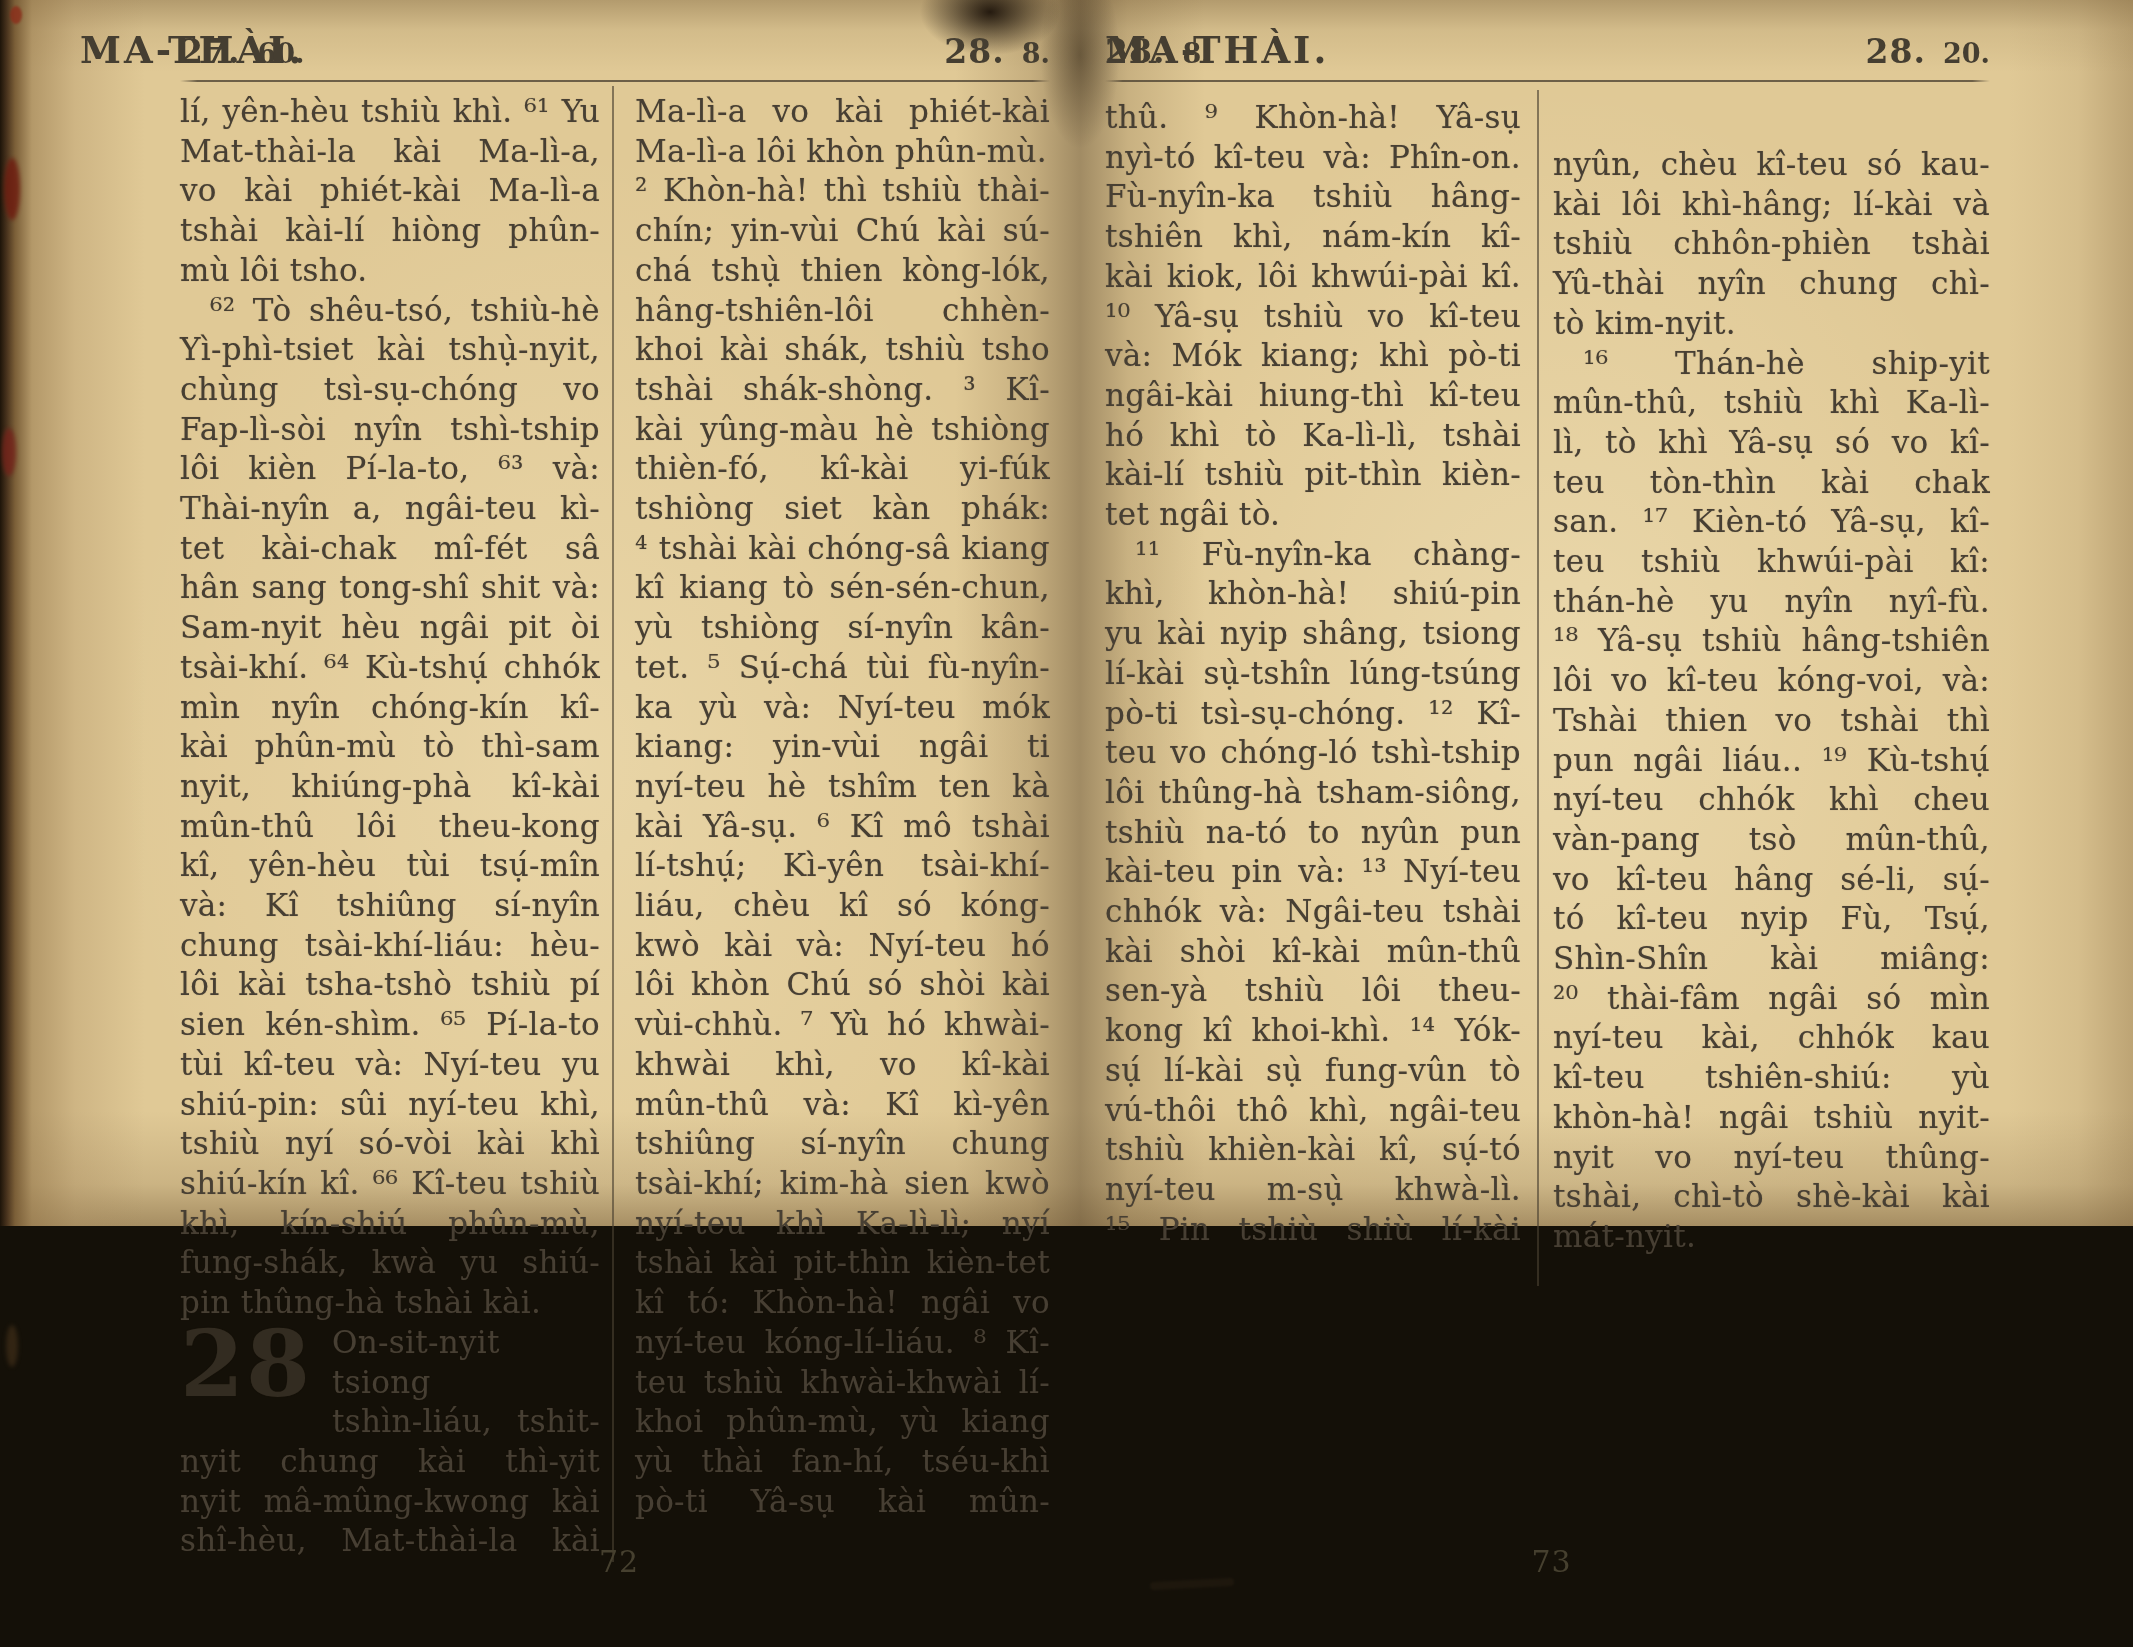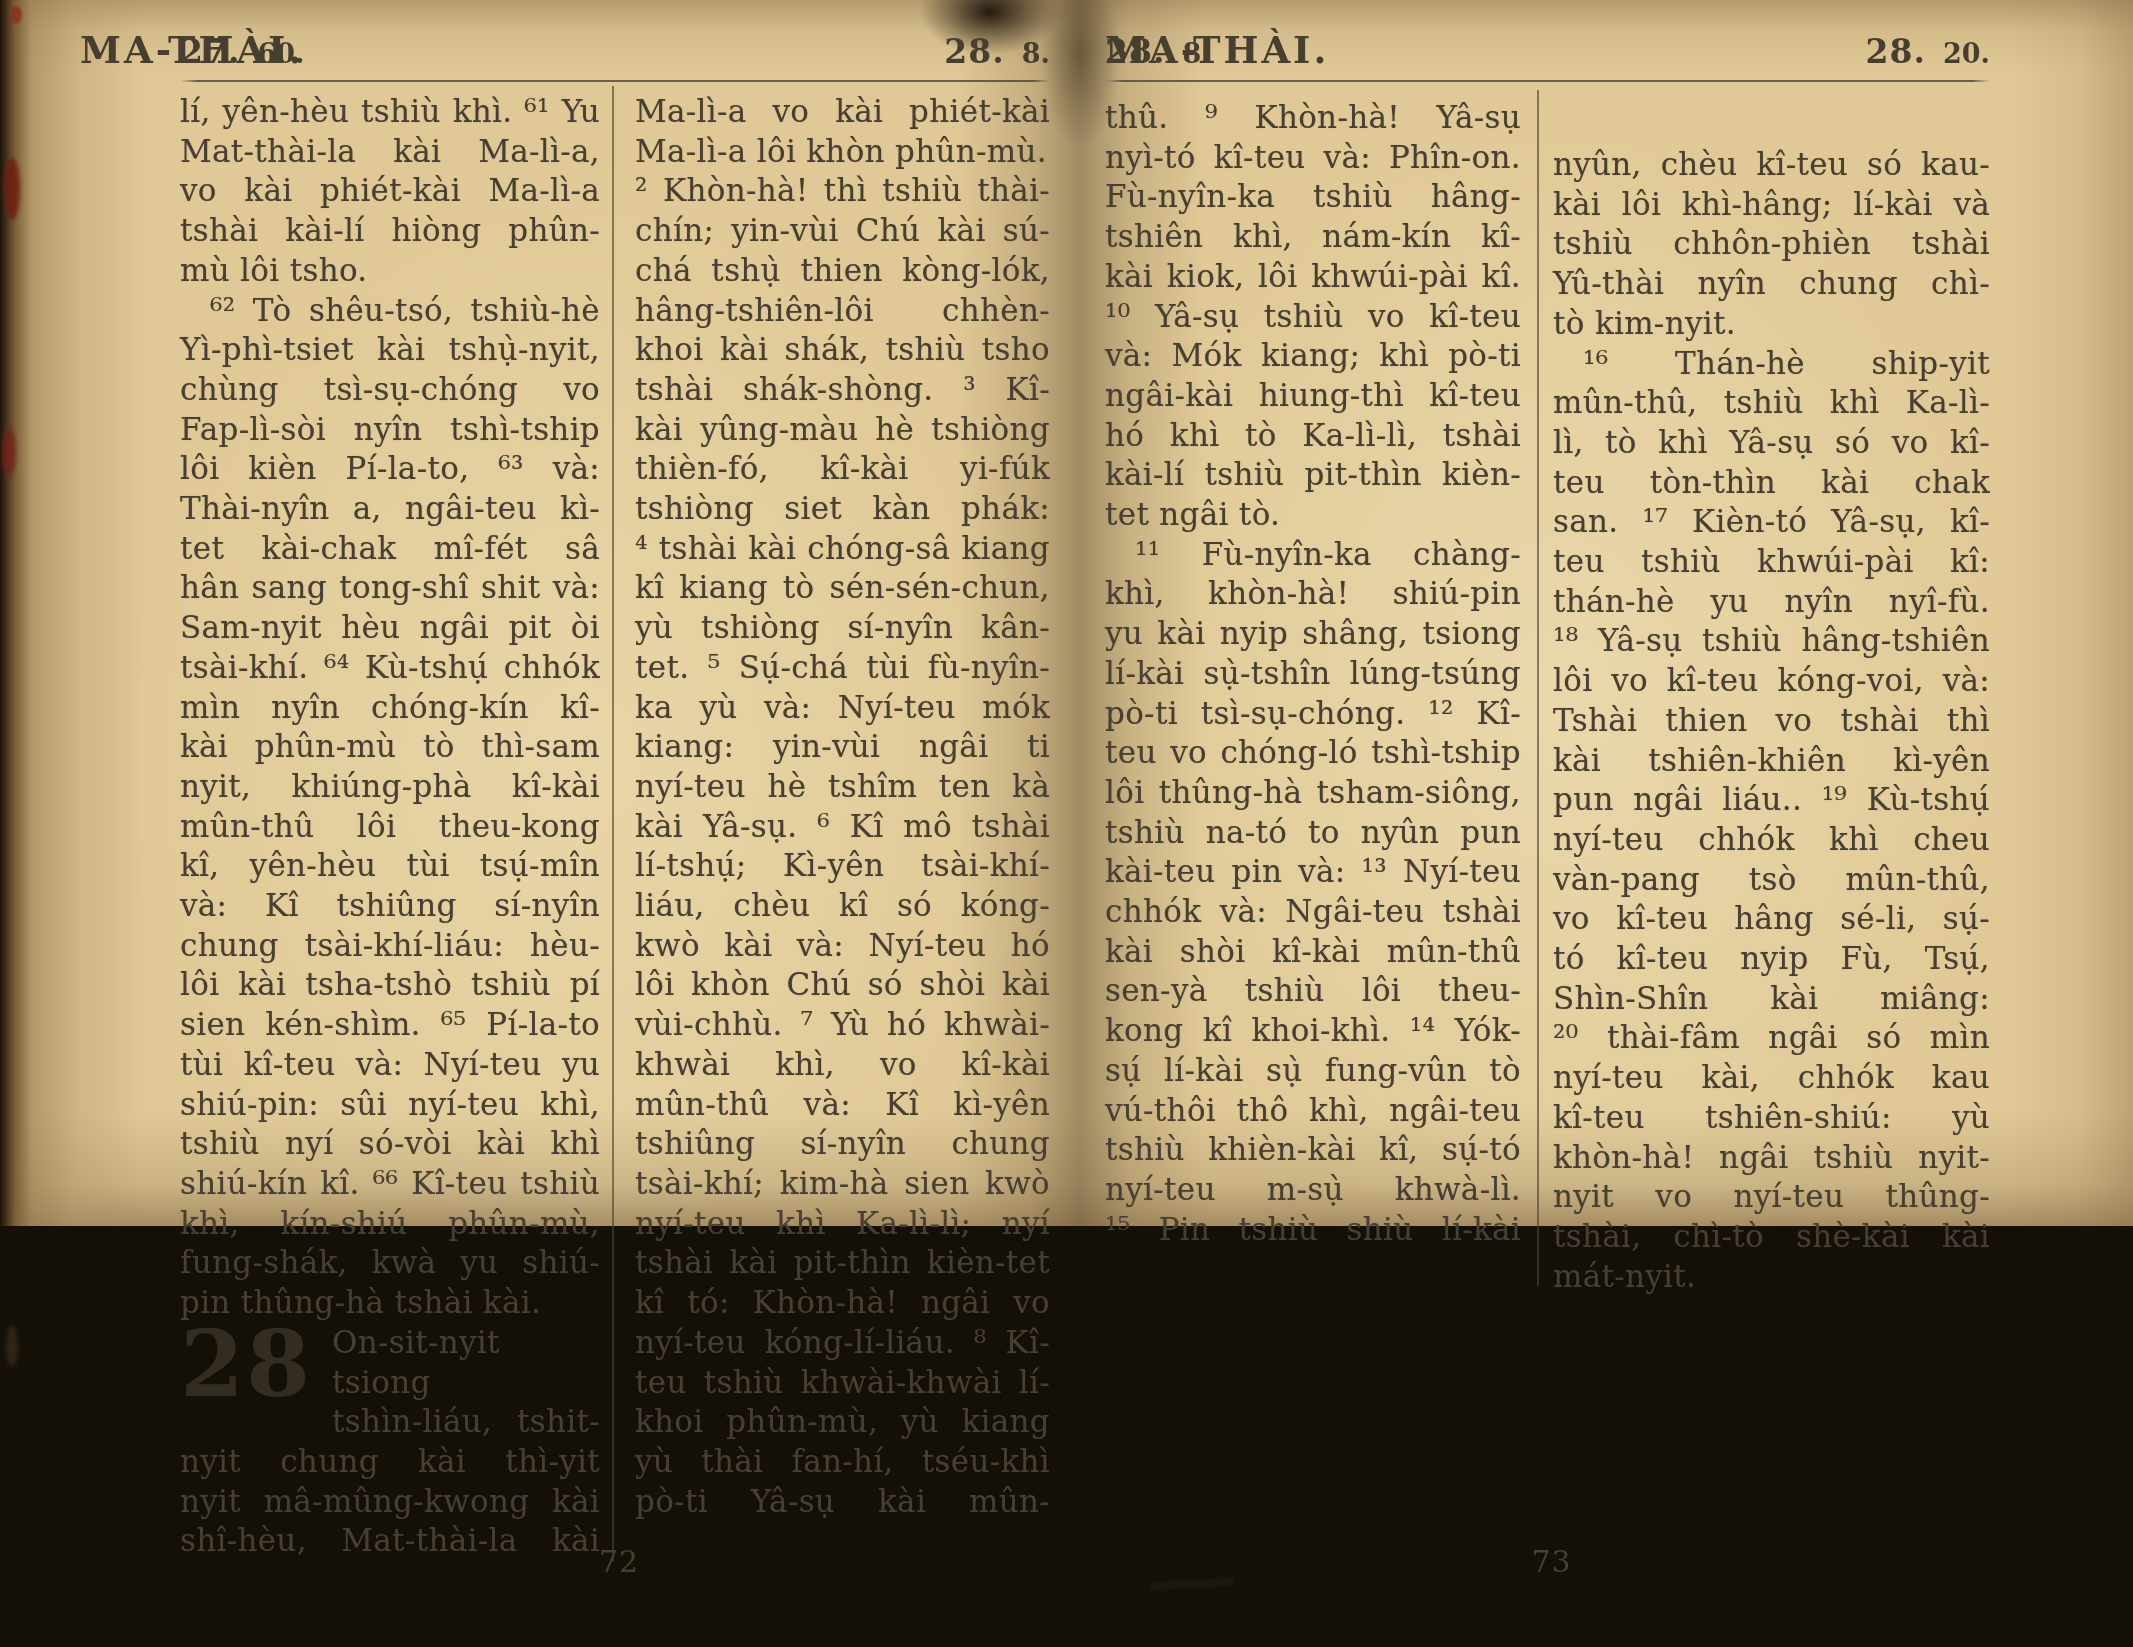--- a/index.html
+++ b/index.html
@@ -223,21 +223,20 @@
         <div class="line indent">¹⁶ Thán-hè ship-yit</div>
         <div class="line">mûn-thû, tshiù khì Ka-lì-</div>
         <div class="line">lì, tò khì Yâ-sụ só vo kî-</div>
         <div class="line">teu tòn-thìn kài chak</div>
         <div class="line">san. ¹⁷ Kièn-tó Yâ-sụ, kî-</div>
         <div class="line">teu tshiù khwúi-pài kî:</div>
         <div class="line">thán-hè yu nyîn nyî-fù.</div>
         <div class="line">¹⁸ Yâ-sụ tshiù hâng-tshiên</div>
         <div class="line">lôi vo kî-teu kóng-voi, và:</div>
         <div class="line">Tshài thien vo tshài thì</div>
-        <div class="line">kài tshiên-khiên kì-yên</div>
         <div class="line">pun ngâi liáu.. ¹⁹ Kù-tshụ́</div>
         <div class="line">nyí-teu chhók khì cheu</div>
         <div class="line">vàn-pang tsò mûn-thû,</div>
         <div class="line">vo kî-teu hâng sé-li, sụ́-</div>
         <div class="line">tó kî-teu nyip Fù, Tsụ́,</div>
         <div class="line">Shìn-Shîn kài miâng:</div>
         <div class="line">²⁰ thài-fâm ngâi só mìn</div>
         <div class="line">nyí-teu kài, chhók kau</div>
         <div class="line">kî-teu tshiên-shiú: yù</div>
         <div class="line">khòn-hà! ngâi tshiù nyit-</div>

